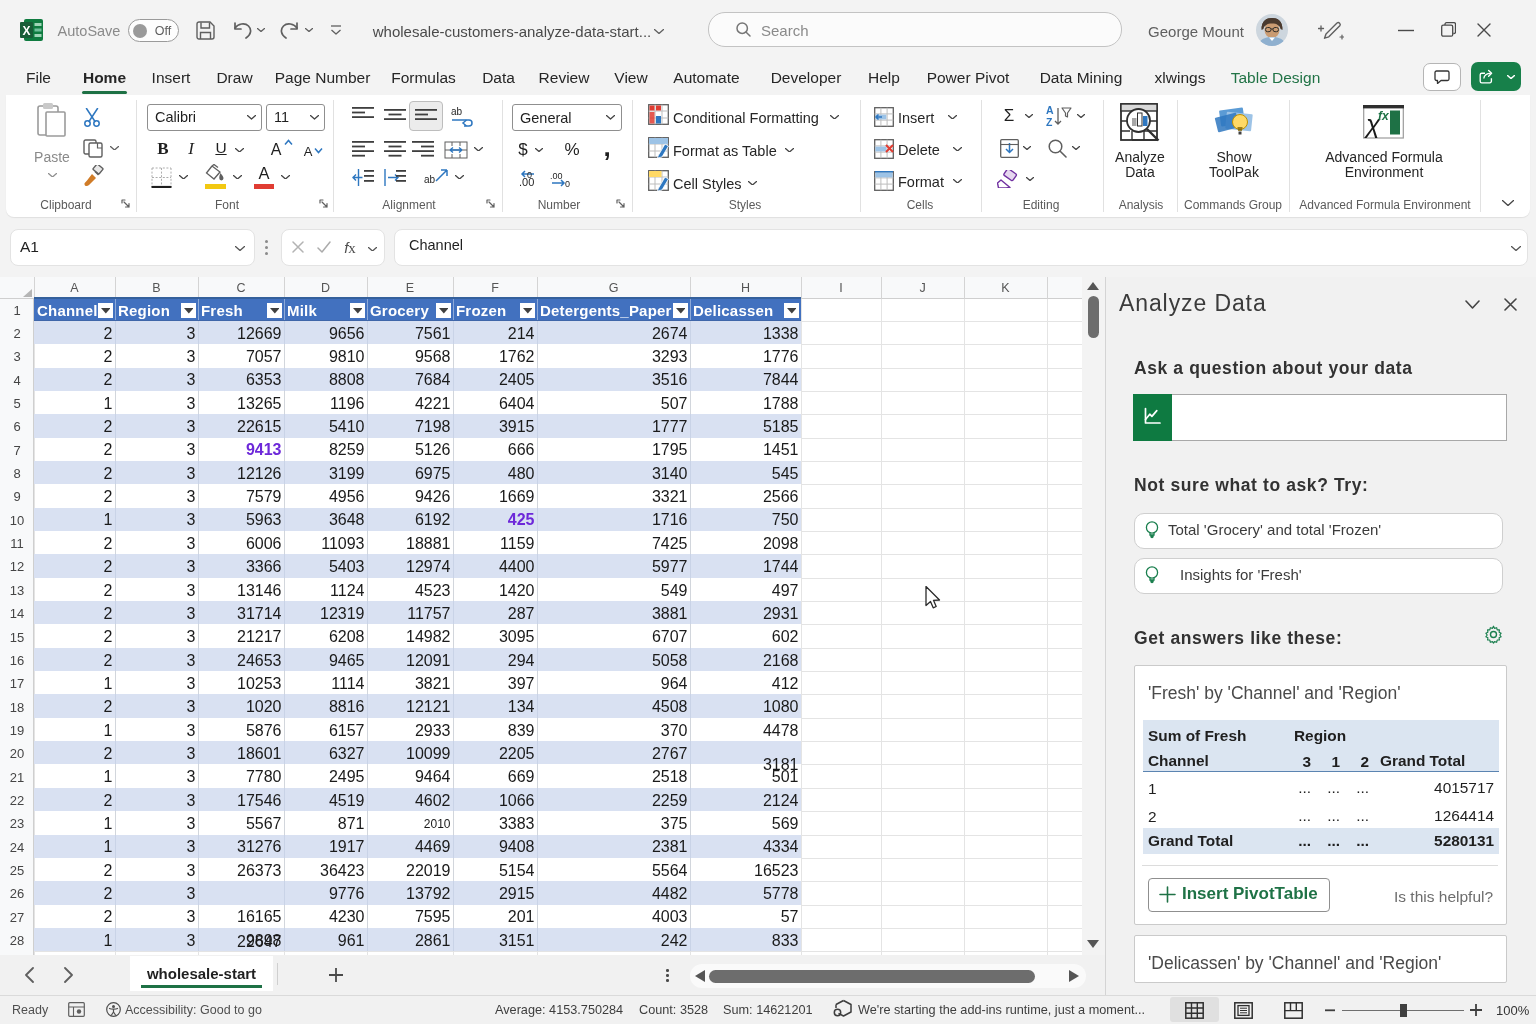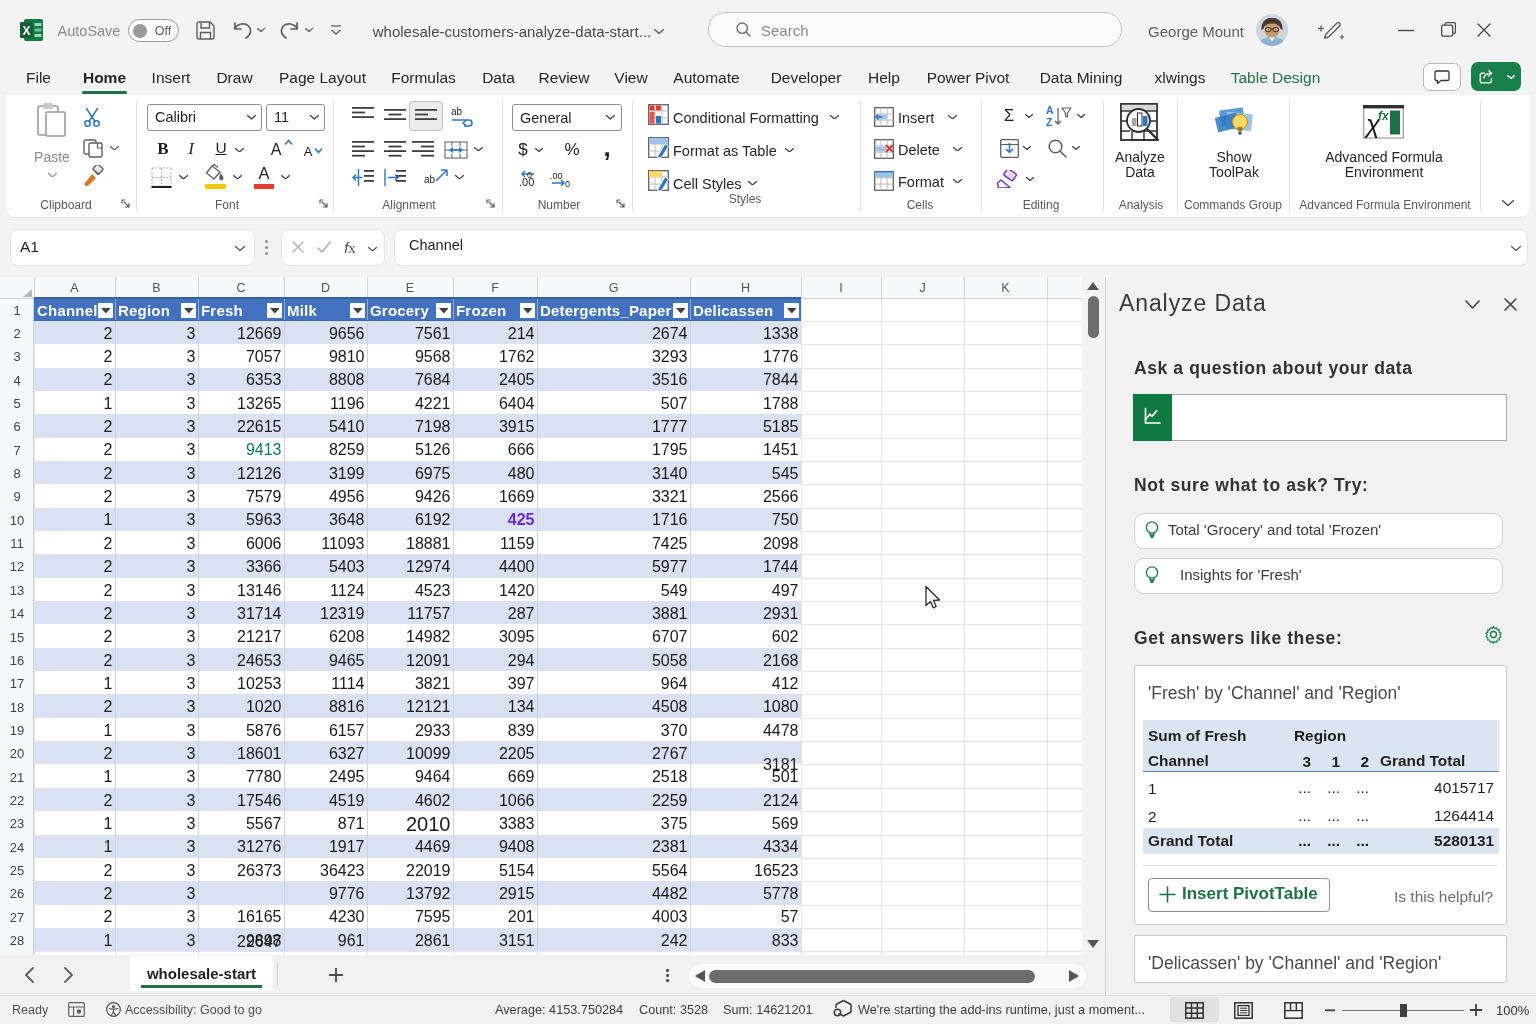--- a/index.html
+++ b/index.html
@@ -78,21 +78,21 @@
       <rect x="0.7" y="3.2" width="11" height="11" rx="1.5" stroke="#4a4a4a" stroke-width="1.3"></rect>
       <path d="M4 3 V2.2 a1.5 1.5 0 0 1 1.5-1.5 H13 a1.5 1.5 0 0 1 1.5 1.5 V10 a1.5 1.5 0 0 1 -1.5 1.5 H12.3" stroke="#4a4a4a" stroke-width="1.3"></path>
     </svg>
 <svg style="position:absolute;left:1477px;top:23px" width="14" height="14" viewBox="0 0 14 14" fill="none">
       <path d="M1 1 L13 13 M13 1 L1 13" stroke="#4a4a4a" stroke-width="1.4" stroke-linecap="round"></path>
     </svg>
 <div style="position:absolute;left:38.5px;top:78px;transform:translate(-50%,-50%);font-size:15.5px;color:#262626;font-weight:400;white-space:nowrap;">File</div>
 <div style="position:absolute;left:104.5px;top:78px;transform:translate(-50%,-50%);font-size:15.5px;color:#262626;font-weight:700;white-space:nowrap;">Home</div>
 <div style="position:absolute;left:171px;top:78px;transform:translate(-50%,-50%);font-size:15.5px;color:#262626;font-weight:400;white-space:nowrap;">Insert</div>
 <div style="position:absolute;left:234.5px;top:78px;transform:translate(-50%,-50%);font-size:15.5px;color:#262626;font-weight:400;white-space:nowrap;">Draw</div>
-<div style="position:absolute;left:322.5px;top:78px;transform:translate(-50%,-50%);font-size:15.5px;color:#262626;font-weight:400;white-space:nowrap;">Page Layout</div>
+<div style="position:absolute;left:322.5px;top:78px;transform:translate(-50%,-50%);font-size:15.5px;color:#262626;font-weight:400;white-space:nowrap;">Page Number</div>
 <div style="position:absolute;left:423.5px;top:78px;transform:translate(-50%,-50%);font-size:15.5px;color:#262626;font-weight:400;white-space:nowrap;">Formulas</div>
 <div style="position:absolute;left:498.5px;top:78px;transform:translate(-50%,-50%);font-size:15.5px;color:#262626;font-weight:400;white-space:nowrap;">Data</div>
 <div style="position:absolute;left:564px;top:78px;transform:translate(-50%,-50%);font-size:15.5px;color:#262626;font-weight:400;white-space:nowrap;">Review</div>
 <div style="position:absolute;left:631px;top:78px;transform:translate(-50%,-50%);font-size:15.5px;color:#262626;font-weight:400;white-space:nowrap;">View</div>
 <div style="position:absolute;left:706.5px;top:78px;transform:translate(-50%,-50%);font-size:15.5px;color:#262626;font-weight:400;white-space:nowrap;">Automate</div>
 <div style="position:absolute;left:806px;top:78px;transform:translate(-50%,-50%);font-size:15.5px;color:#262626;font-weight:400;white-space:nowrap;">Developer</div>
 <div style="position:absolute;left:884px;top:78px;transform:translate(-50%,-50%);font-size:15.5px;color:#262626;font-weight:400;white-space:nowrap;">Help</div>
 <div style="position:absolute;left:968px;top:78px;transform:translate(-50%,-50%);font-size:15.5px;color:#262626;font-weight:400;white-space:nowrap;">Power Pivot</div>
 <div style="position:absolute;left:1081px;top:78px;transform:translate(-50%,-50%);font-size:15.5px;color:#262626;font-weight:400;white-space:nowrap;">Data Mining</div>
 <div style="position:absolute;left:1180px;top:78px;transform:translate(-50%,-50%);font-size:15.5px;color:#262626;font-weight:400;white-space:nowrap;">xlwings</div>
@@ -119,21 +119,21 @@
 <div style="position:absolute;left:860px;top:100px;width:1px;height:112px;background:#e1e1e1"></div>
 <div style="position:absolute;left:981px;top:100px;width:1px;height:112px;background:#e1e1e1"></div>
 <div style="position:absolute;left:1103px;top:100px;width:1px;height:112px;background:#e1e1e1"></div>
 <div style="position:absolute;left:1177px;top:100px;width:1px;height:112px;background:#e1e1e1"></div>
 <div style="position:absolute;left:1289px;top:100px;width:1px;height:112px;background:#e1e1e1"></div>
 <div style="position:absolute;left:1480px;top:100px;width:1px;height:112px;background:#e1e1e1"></div>
 <div style="position:absolute;left:66px;top:205px;transform:translate(-50%,-50%);font-size:12px;color:#5a5a5a;font-weight:400;white-space:nowrap;">Clipboard</div>
 <div style="position:absolute;left:227px;top:205px;transform:translate(-50%,-50%);font-size:12px;color:#5a5a5a;font-weight:400;white-space:nowrap;">Font</div>
 <div style="position:absolute;left:409px;top:205px;transform:translate(-50%,-50%);font-size:12px;color:#5a5a5a;font-weight:400;white-space:nowrap;">Alignment</div>
 <div style="position:absolute;left:559px;top:205px;transform:translate(-50%,-50%);font-size:12px;color:#5a5a5a;font-weight:400;white-space:nowrap;">Number</div>
-<div style="position:absolute;left:745px;top:199px;transform:translate(-50%,-50%);font-size:12px;color:#5a5a5a;font-weight:400;white-space:nowrap;">Styles</div>
+<div style="position:absolute;left:745px;top:205px;transform:translate(-50%,-50%);font-size:12px;color:#5a5a5a;font-weight:400;white-space:nowrap;">Styles</div>
 <div style="position:absolute;left:920px;top:205px;transform:translate(-50%,-50%);font-size:12px;color:#5a5a5a;font-weight:400;white-space:nowrap;">Cells</div>
 <div style="position:absolute;left:1041px;top:205px;transform:translate(-50%,-50%);font-size:12px;color:#5a5a5a;font-weight:400;white-space:nowrap;">Editing</div>
 <div style="position:absolute;left:1141px;top:205px;transform:translate(-50%,-50%);font-size:12px;color:#5a5a5a;font-weight:400;white-space:nowrap;">Analysis</div>
 <div style="position:absolute;left:1233px;top:205px;transform:translate(-50%,-50%);font-size:12px;color:#5a5a5a;font-weight:400;white-space:nowrap;">Commands Group</div>
 <div style="position:absolute;left:1385px;top:205px;transform:translate(-50%,-50%);font-size:12px;color:#5a5a5a;font-weight:400;white-space:nowrap;">Advanced Formula Environment</div>
 <svg style="position:absolute;left:121px;top:199px" width="11" height="11" viewBox="0 0 11 11" fill="none">
       <path d="M1 1 H4 M1 1 V4 M3 3 L8 8 M8 4.5 V8 H4.5" stroke="#5f5f5f" stroke-width="1.2" stroke-linecap="round"></path>
     </svg>
 <svg style="position:absolute;left:319px;top:199px" width="11" height="11" viewBox="0 0 11 11" fill="none">
       <path d="M1 1 H4 M1 1 V4 M3 3 L8 8 M8 4.5 V8 H4.5" stroke="#5f5f5f" stroke-width="1.2" stroke-linecap="round"></path>
@@ -605,21 +605,21 @@
 <div style="position:absolute;right:1423.5px;top:427.07500000000005px;transform:translateY(-50%);font-size:16px;color:#1a1a1a;font-weight:400;white-space:nowrap;">2</div>
 <div style="position:absolute;right:1340.5px;top:427.07500000000005px;transform:translateY(-50%);font-size:16px;color:#1a1a1a;font-weight:400;white-space:nowrap;">3</div>
 <div style="position:absolute;right:1254.5px;top:427.07500000000005px;transform:translateY(-50%);font-size:16px;color:#1a1a1a;font-weight:400;white-space:nowrap;">22615</div>
 <div style="position:absolute;right:1171.5px;top:427.07500000000005px;transform:translateY(-50%);font-size:16px;color:#1a1a1a;font-weight:400;white-space:nowrap;">5410</div>
 <div style="position:absolute;right:1085.5px;top:427.07500000000005px;transform:translateY(-50%);font-size:16px;color:#1a1a1a;font-weight:400;white-space:nowrap;">7198</div>
 <div style="position:absolute;right:1001.5px;top:427.07500000000005px;transform:translateY(-50%);font-size:16px;color:#1a1a1a;font-weight:400;white-space:nowrap;">3915</div>
 <div style="position:absolute;right:848.5px;top:427.07500000000005px;transform:translateY(-50%);font-size:16px;color:#1a1a1a;font-weight:400;white-space:nowrap;">1777</div>
 <div style="position:absolute;right:737.5px;top:427.07500000000005px;transform:translateY(-50%);font-size:16px;color:#1a1a1a;font-weight:400;white-space:nowrap;">5185</div>
 <div style="position:absolute;right:1423.5px;top:450.425px;transform:translateY(-50%);font-size:16px;color:#1a1a1a;font-weight:400;white-space:nowrap;">2</div>
 <div style="position:absolute;right:1340.5px;top:450.425px;transform:translateY(-50%);font-size:16px;color:#1a1a1a;font-weight:400;white-space:nowrap;">3</div>
-<div style="position:absolute;right:1254.5px;top:450.425px;transform:translateY(-50%);font-size:16px;color:#0f766e;font-weight:400;white-space:nowrap;">9413</div>
+<div style="position:absolute;right:1254.5px;top:450.425px;transform:translateY(-50%);font-size:16px;color:#6d28d9;font-weight:700;white-space:nowrap;">9413</div>
 <div style="position:absolute;right:1171.5px;top:450.425px;transform:translateY(-50%);font-size:16px;color:#1a1a1a;font-weight:400;white-space:nowrap;">8259</div>
 <div style="position:absolute;right:1085.5px;top:450.425px;transform:translateY(-50%);font-size:16px;color:#1a1a1a;font-weight:400;white-space:nowrap;">5126</div>
 <div style="position:absolute;right:1001.5px;top:450.425px;transform:translateY(-50%);font-size:16px;color:#1a1a1a;font-weight:400;white-space:nowrap;">666</div>
 <div style="position:absolute;right:848.5px;top:450.425px;transform:translateY(-50%);font-size:16px;color:#1a1a1a;font-weight:400;white-space:nowrap;">1795</div>
 <div style="position:absolute;right:737.5px;top:450.425px;transform:translateY(-50%);font-size:16px;color:#1a1a1a;font-weight:400;white-space:nowrap;">1451</div>
 <div style="position:absolute;right:1423.5px;top:473.77500000000003px;transform:translateY(-50%);font-size:16px;color:#1a1a1a;font-weight:400;white-space:nowrap;">2</div>
 <div style="position:absolute;right:1340.5px;top:473.77500000000003px;transform:translateY(-50%);font-size:16px;color:#1a1a1a;font-weight:400;white-space:nowrap;">3</div>
 <div style="position:absolute;right:1254.5px;top:473.77500000000003px;transform:translateY(-50%);font-size:16px;color:#1a1a1a;font-weight:400;white-space:nowrap;">12126</div>
 <div style="position:absolute;right:1171.5px;top:473.77500000000003px;transform:translateY(-50%);font-size:16px;color:#1a1a1a;font-weight:400;white-space:nowrap;">3199</div>
 <div style="position:absolute;right:1085.5px;top:473.77500000000003px;transform:translateY(-50%);font-size:16px;color:#1a1a1a;font-weight:400;white-space:nowrap;">6975</div>
@@ -735,21 +735,21 @@
 <div style="position:absolute;right:1254.5px;top:800.675px;transform:translateY(-50%);font-size:16px;color:#1a1a1a;font-weight:400;white-space:nowrap;">17546</div>
 <div style="position:absolute;right:1171.5px;top:800.675px;transform:translateY(-50%);font-size:16px;color:#1a1a1a;font-weight:400;white-space:nowrap;">4519</div>
 <div style="position:absolute;right:1085.5px;top:800.675px;transform:translateY(-50%);font-size:16px;color:#1a1a1a;font-weight:400;white-space:nowrap;">4602</div>
 <div style="position:absolute;right:1001.5px;top:800.675px;transform:translateY(-50%);font-size:16px;color:#1a1a1a;font-weight:400;white-space:nowrap;">1066</div>
 <div style="position:absolute;right:848.5px;top:800.675px;transform:translateY(-50%);font-size:16px;color:#1a1a1a;font-weight:400;white-space:nowrap;">2259</div>
 <div style="position:absolute;right:737.5px;top:800.675px;transform:translateY(-50%);font-size:16px;color:#1a1a1a;font-weight:400;white-space:nowrap;">2124</div>
 <div style="position:absolute;right:1423.5px;top:824.0250000000001px;transform:translateY(-50%);font-size:16px;color:#1a1a1a;font-weight:400;white-space:nowrap;">1</div>
 <div style="position:absolute;right:1340.5px;top:824.0250000000001px;transform:translateY(-50%);font-size:16px;color:#1a1a1a;font-weight:400;white-space:nowrap;">3</div>
 <div style="position:absolute;right:1254.5px;top:824.0250000000001px;transform:translateY(-50%);font-size:16px;color:#1a1a1a;font-weight:400;white-space:nowrap;">5567</div>
 <div style="position:absolute;right:1171.5px;top:824.0250000000001px;transform:translateY(-50%);font-size:16px;color:#1a1a1a;font-weight:400;white-space:nowrap;">871</div>
-<div style="position:absolute;right:1085.5px;top:824.0250000000001px;transform:translateY(-50%);font-size:20px;color:#1a1a1a;font-weight:400;white-space:nowrap;">2010</div>
+<div style="position:absolute;right:1085.5px;top:824.0250000000001px;transform:translateY(-50%);font-size:12px;color:#1a1a1a;font-weight:400;white-space:nowrap;">2010</div>
 <div style="position:absolute;right:1001.5px;top:824.0250000000001px;transform:translateY(-50%);font-size:16px;color:#1a1a1a;font-weight:400;white-space:nowrap;">3383</div>
 <div style="position:absolute;right:848.5px;top:824.0250000000001px;transform:translateY(-50%);font-size:16px;color:#1a1a1a;font-weight:400;white-space:nowrap;">375</div>
 <div style="position:absolute;right:737.5px;top:824.0250000000001px;transform:translateY(-50%);font-size:16px;color:#1a1a1a;font-weight:400;white-space:nowrap;">569</div>
 <div style="position:absolute;right:1423.5px;top:847.375px;transform:translateY(-50%);font-size:16px;color:#1a1a1a;font-weight:400;white-space:nowrap;">1</div>
 <div style="position:absolute;right:1340.5px;top:847.375px;transform:translateY(-50%);font-size:16px;color:#1a1a1a;font-weight:400;white-space:nowrap;">3</div>
 <div style="position:absolute;right:1254.5px;top:847.375px;transform:translateY(-50%);font-size:16px;color:#1a1a1a;font-weight:400;white-space:nowrap;">31276</div>
 <div style="position:absolute;right:1171.5px;top:847.375px;transform:translateY(-50%);font-size:16px;color:#1a1a1a;font-weight:400;white-space:nowrap;">1917</div>
 <div style="position:absolute;right:1085.5px;top:847.375px;transform:translateY(-50%);font-size:16px;color:#1a1a1a;font-weight:400;white-space:nowrap;">4469</div>
 <div style="position:absolute;right:1001.5px;top:847.375px;transform:translateY(-50%);font-size:16px;color:#1a1a1a;font-weight:400;white-space:nowrap;">9408</div>
 <div style="position:absolute;right:848.5px;top:847.375px;transform:translateY(-50%);font-size:16px;color:#1a1a1a;font-weight:400;white-space:nowrap;">2381</div>

